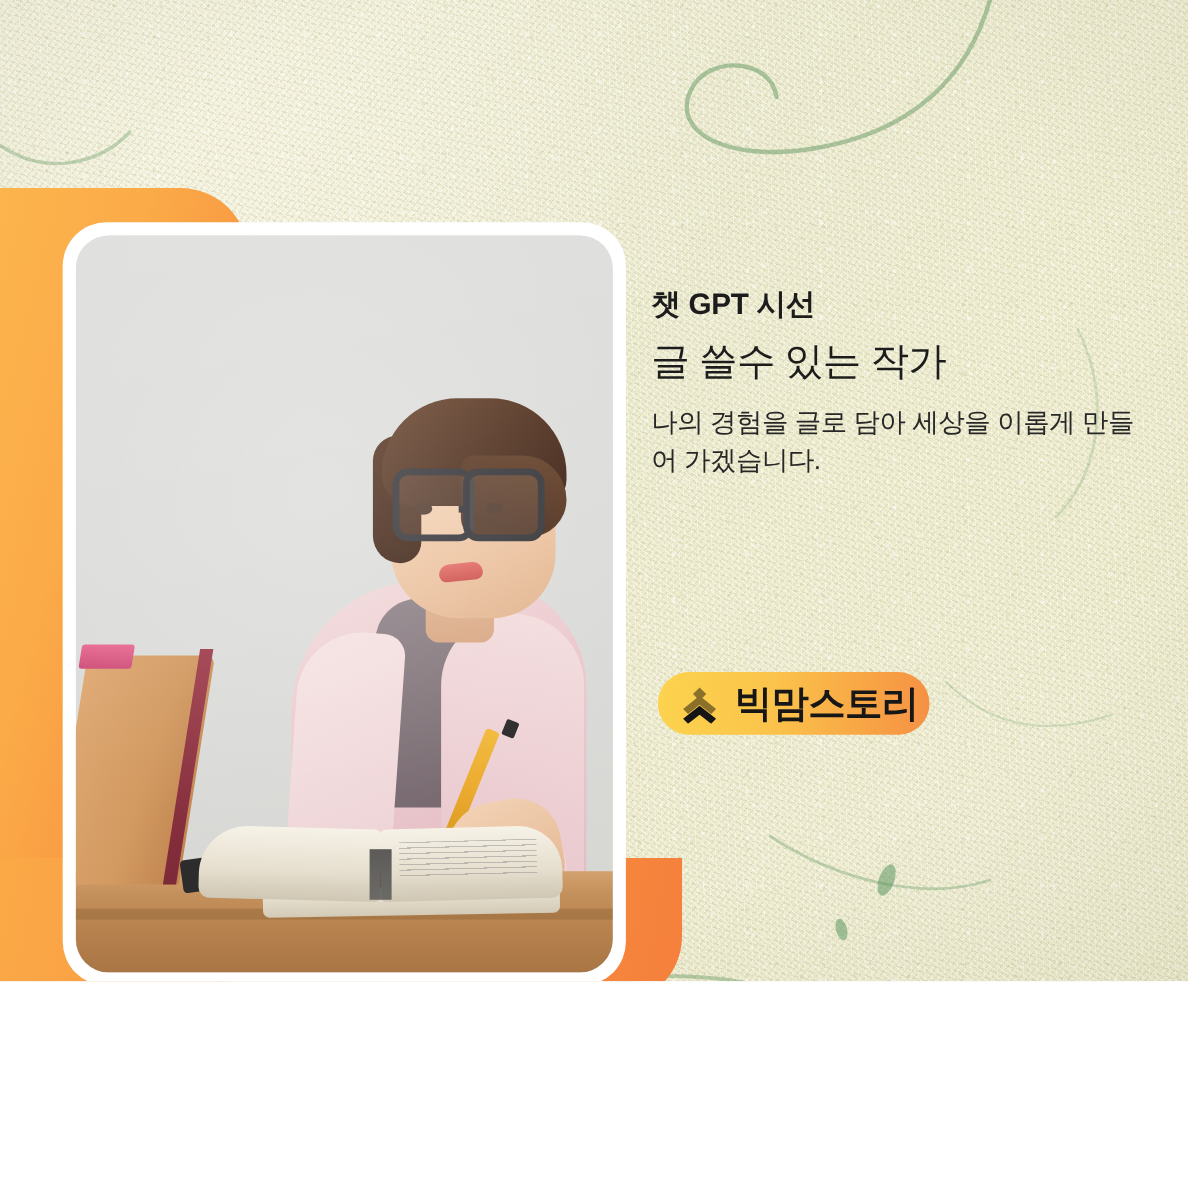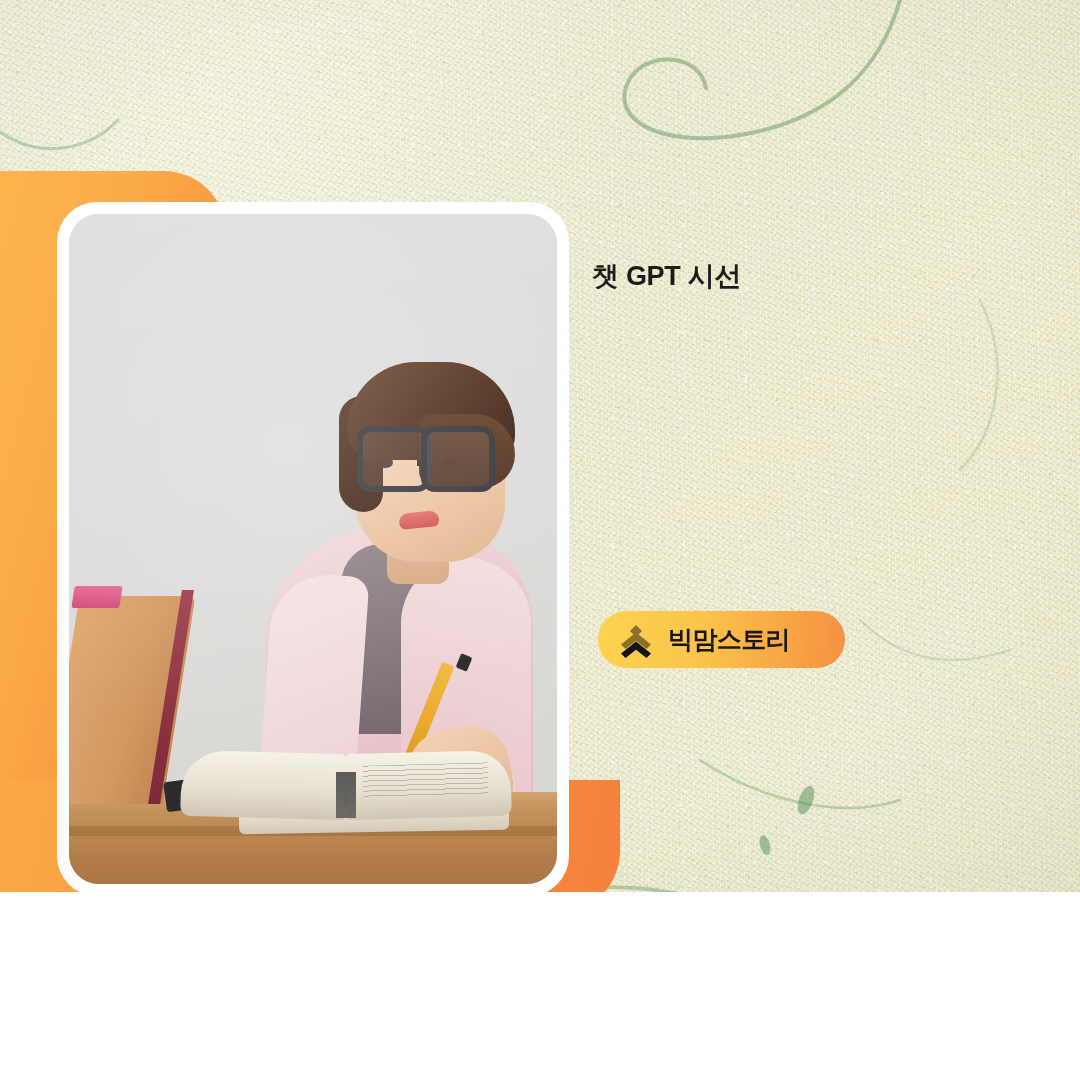--- a/index.html
+++ b/index.html
@@ -389,21 +389,21 @@
     border-radius: 30px;
     background: linear-gradient(95deg, #fcd34e 0%, #fbc44b 42%, #f8a745 74%, #f59044 100%);
     display: flex;
     align-items: center;
     gap: 14px;
     padding: 0 22px 0 20px;
     box-sizing: border-box;
   }
   .badge-icon { width: 36px; height: 36px; flex: 0 0 36px; }
   .badge-label {
-    font-size: 25px;
+    font-size: 34px;
     font-weight: 700;
     color: #171717;
     letter-spacing: -0.6px;
     white-space: nowrap;
   }
 </style>
 </head>
 <body>
 
 <div id="poster">
@@ -475,20 +475,22 @@
         <div class="ob-spine"></div>
         <div class="ob-lines"></div>
       </div>
 
       <div class="photo-soft"></div>
     </div>
   </div>
 
   <div class="text-col">
     <p class="eyebrow">챗 GPT 시선</p>
+    <h2 class="subhead">글 쓸수 있는 작가</h2>
+    <p class="body-copy">나의 경험을 글로 담아 세상을 이롭게 만들어 가겠습니다.</p>
   </div>
 
   <div class="badge">
     <svg class="badge-icon" viewBox="0 0 48 48">
       <path d="M24 4 L32 12 L24 20 L16 12 Z" fill="#8a7028"></path>
       <path d="M24 14 L44 30 L38 36 L24 25 L10 36 L4 30 Z" fill="#8a7028"></path>
       <path d="M24 26 L44 42 L38 48 L24 37 L10 48 L4 42 Z" fill="#151515"></path>
     </svg>
     <span class="badge-label">빅맘스토리</span>
   </div>

